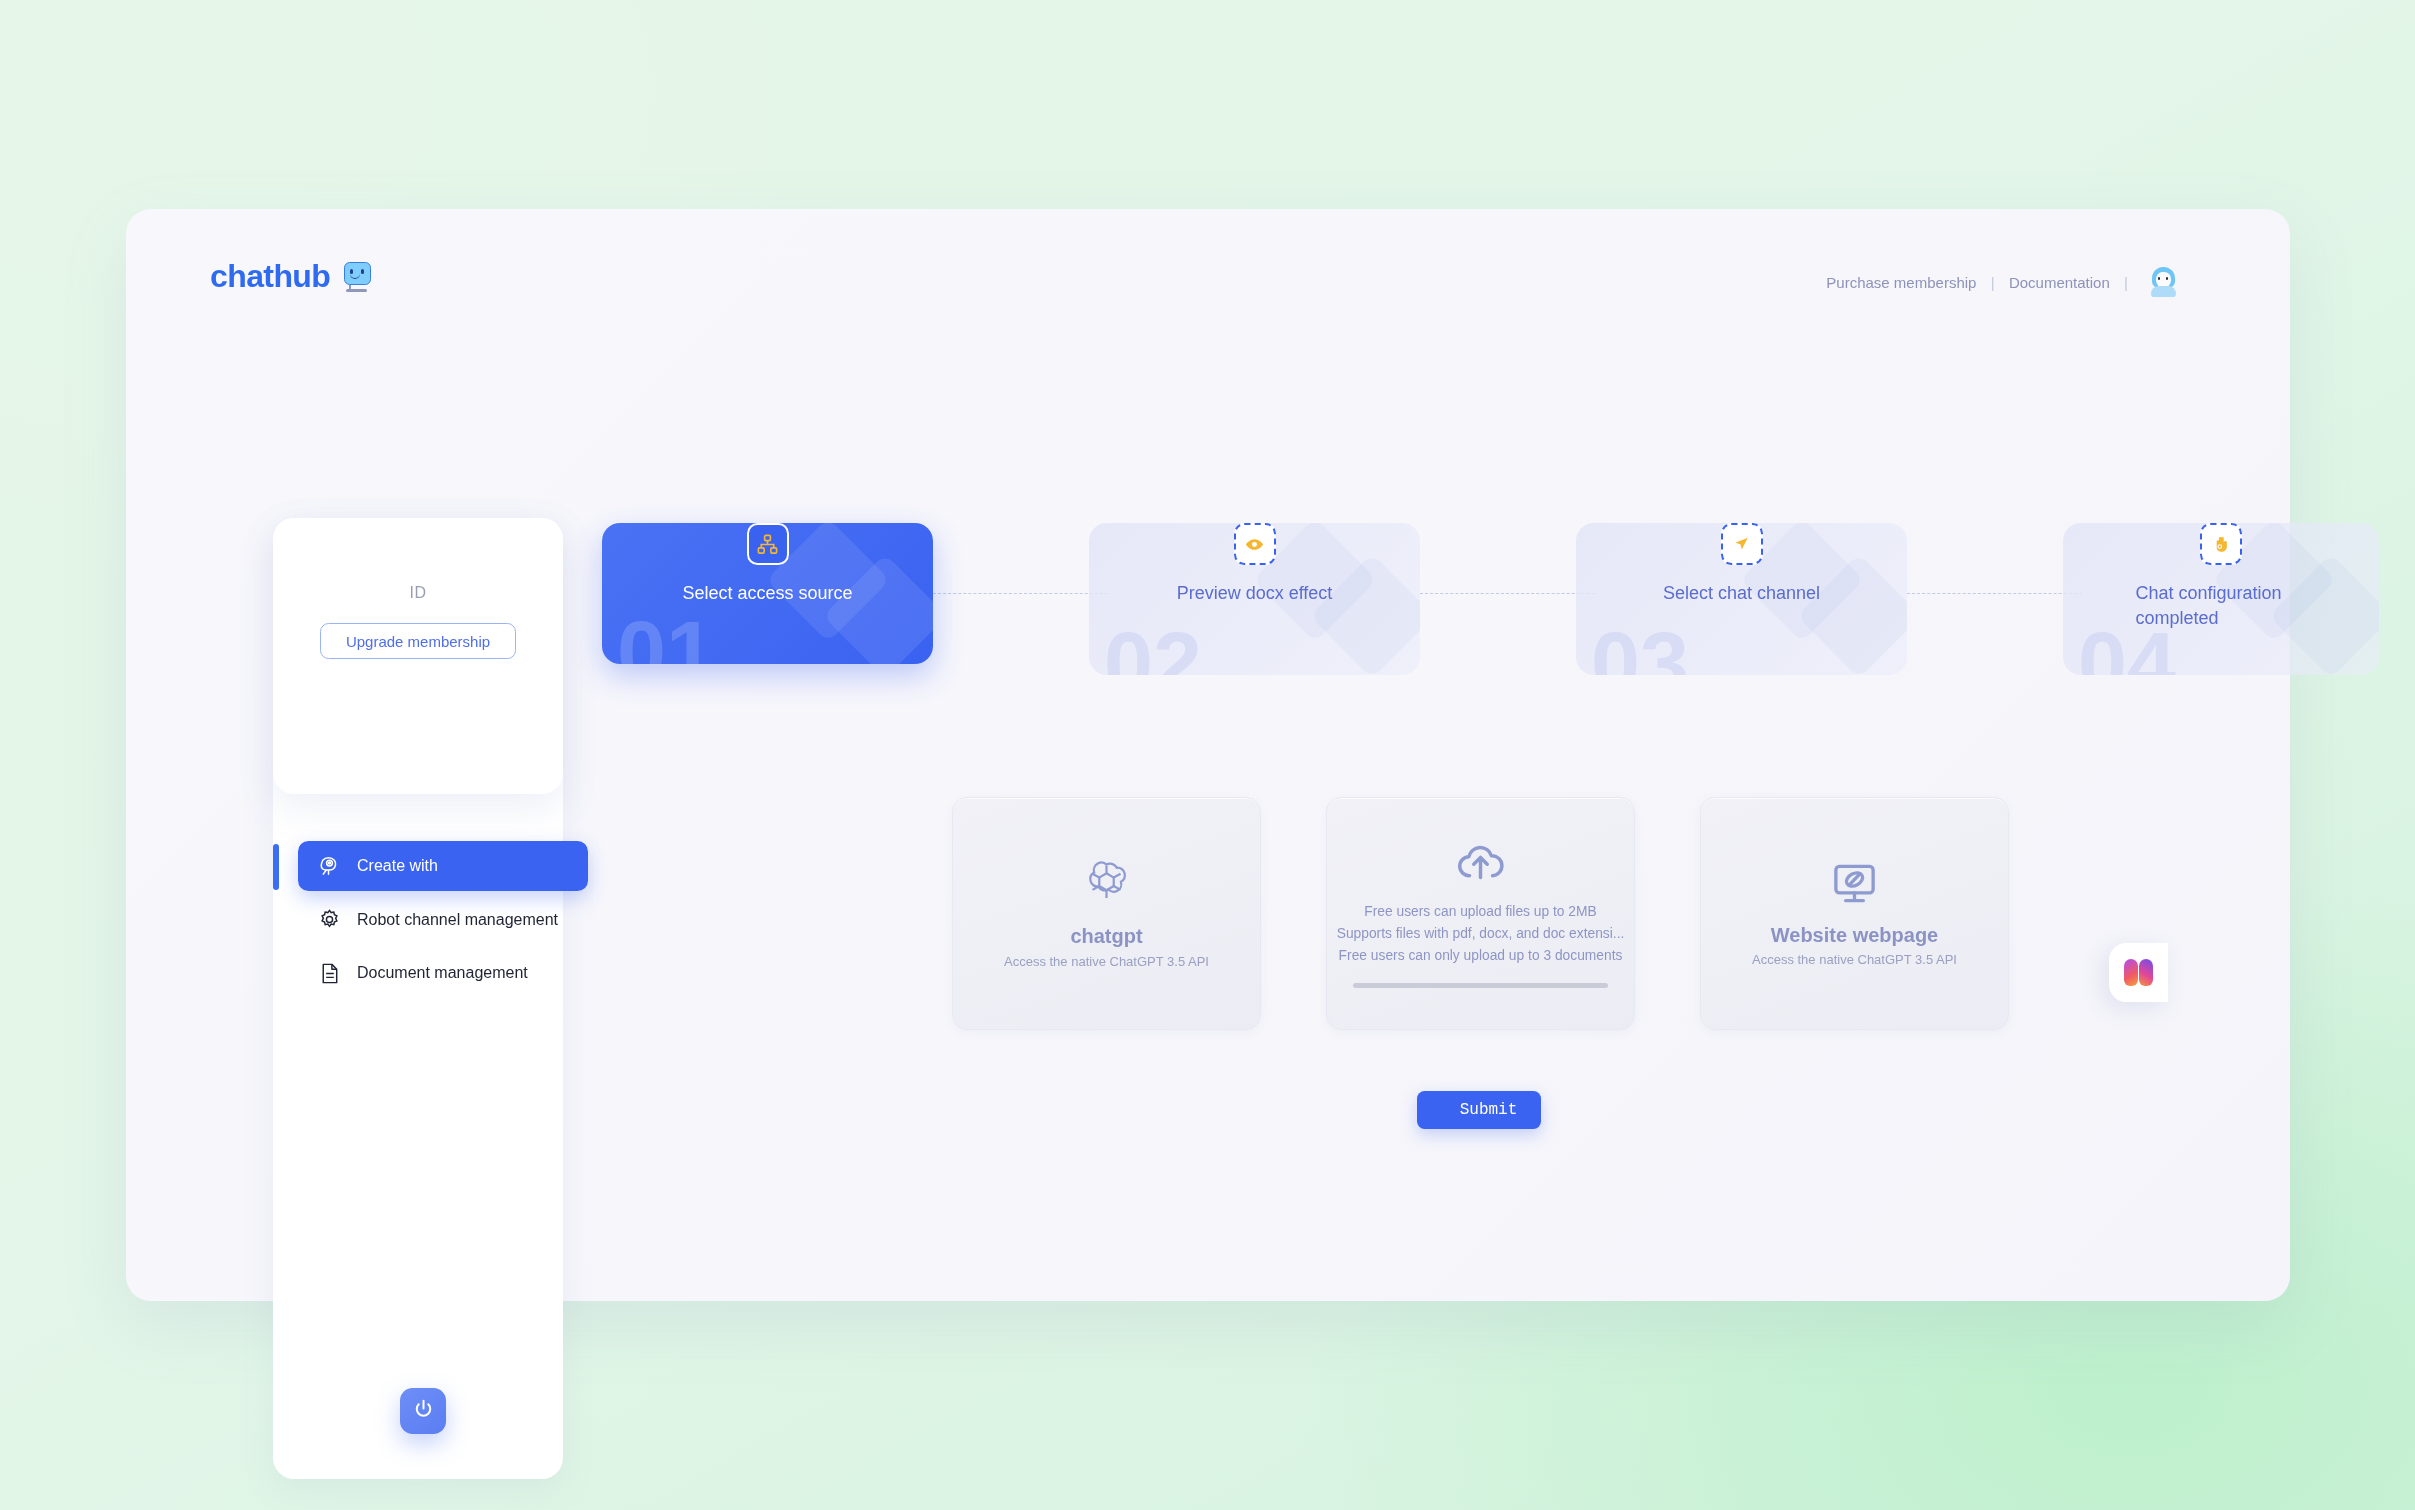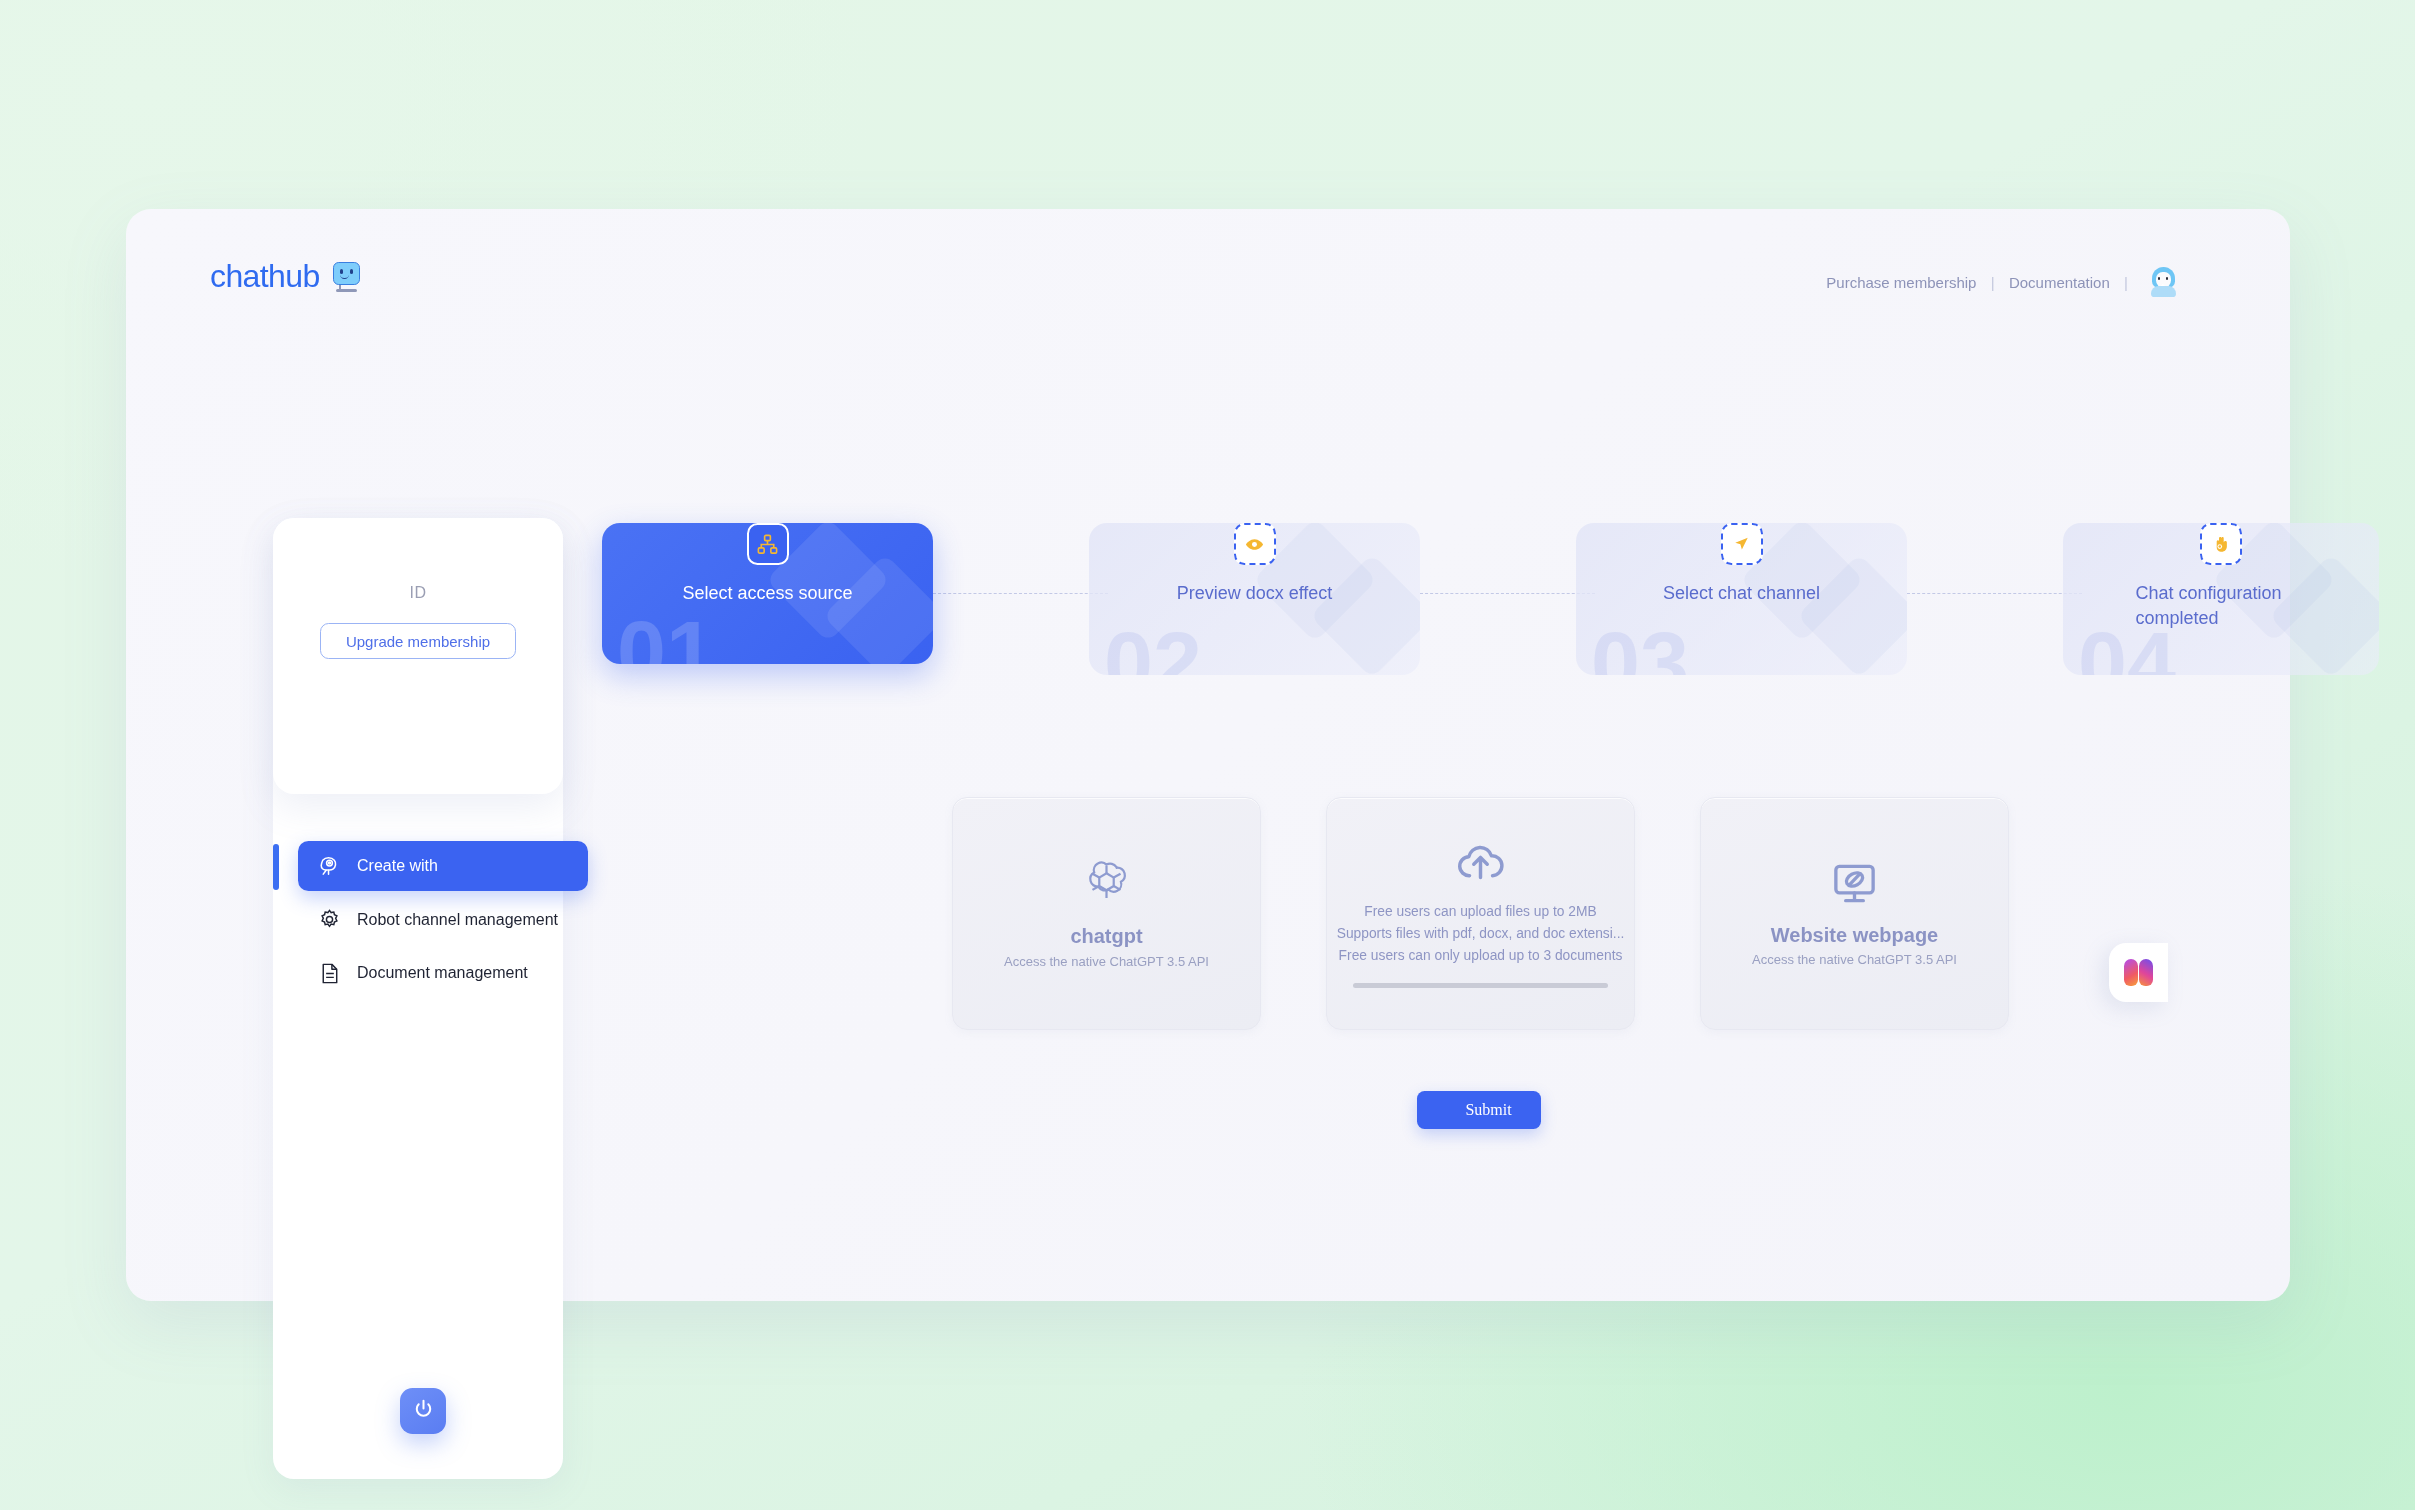--- a/index.html
+++ b/index.html
@@ -25,21 +25,21 @@
     border-radius: 25px;
     box-shadow: 0 23px 67px rgba(120,140,180,0.13);
   }
 
   
   .logo-wrap {
     position: absolute; left: 84px; top: 49px;
     display: flex; align-items: center; gap: 11.4px;
   }
   .logo-text {
-    font-size: 32px; font-weight: normal; color: #2f6bf0;
+    font-size: 32px; font-weight: bold; color: #2f6bf0;
     letter-spacing: -0.6px;
   }
   .logo-bot {
     width: 32px; height: 32px; position: relative;
   }
   .logo-bot .face {
     position: absolute; left: 1.9px; top: 1px;
     width: 27px; height: 23px;
     background: #7ecdfb; border: 1.9px solid #3a7fe0;
     border-radius: 5.7px;
@@ -269,21 +269,21 @@
   .progress-bar {
     margin-top: 16px; width: 255px; height: 4.8px;
     background: #c9cbd6; border-radius: 2.9px;
   }
 
   .submit-btn {
     position: absolute; left: 1291px; top: 882px;
     width: 124px; height: 38px;
     background: #3b63f1; color: #ffffff;
     border: none; border-radius: 7.6px;
-    font-size: 16px; font-family: Liberation Serif, serif;
+    font-size: 16px; font-family: Liberation Mono, monospace;
     cursor: pointer;
     box-shadow: 0 5.7px 15px rgba(59,99,241,0.26);
     padding-left: 19px;
   }
 
   
   .float-tab {
     position: absolute; right: 122px; top: 734px;
     width: 59px; height: 59px;
     background: #ffffff;

